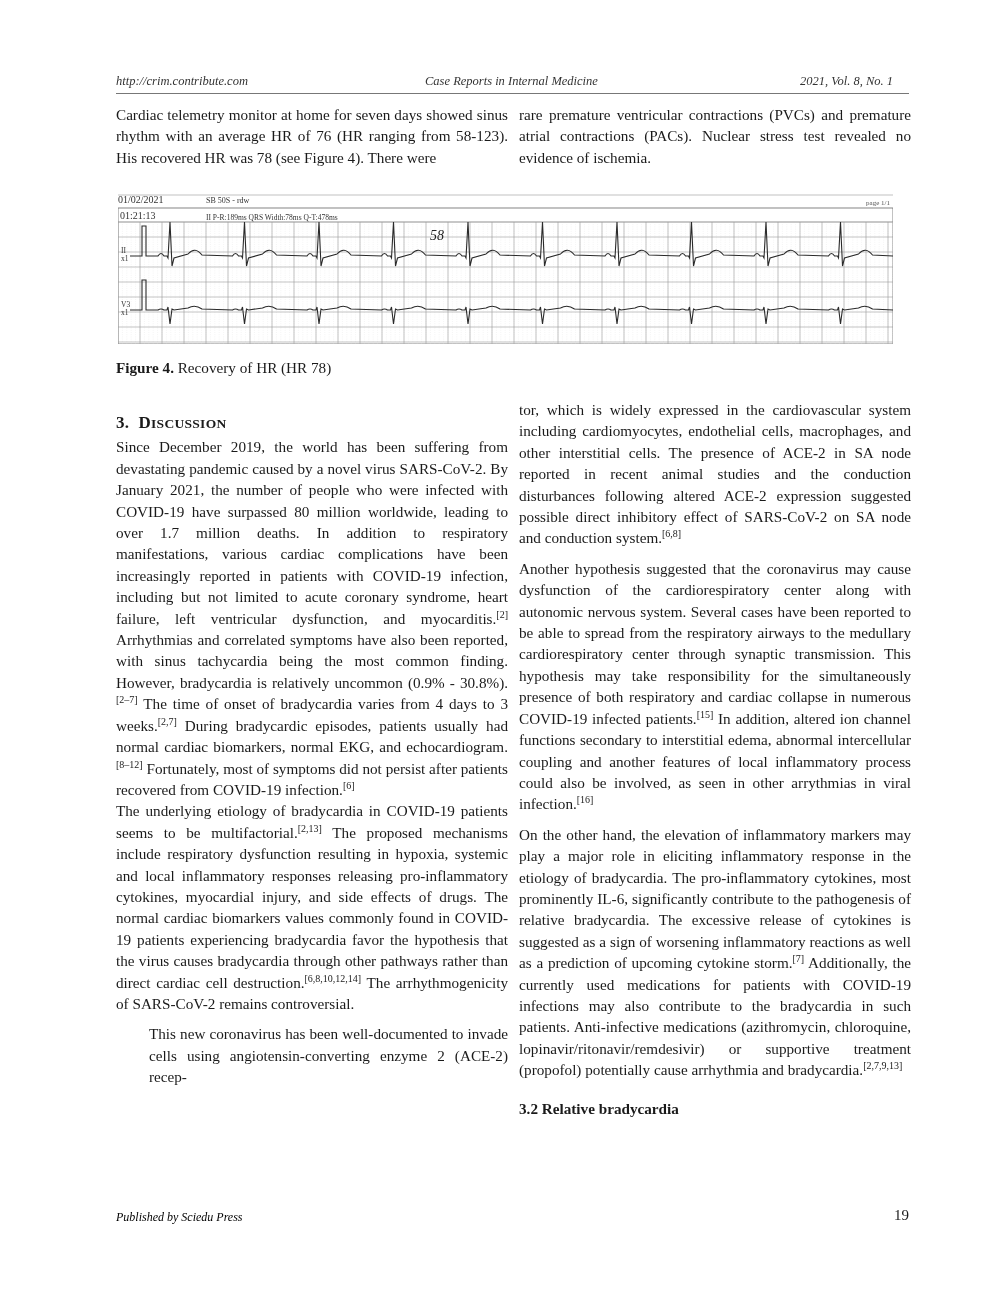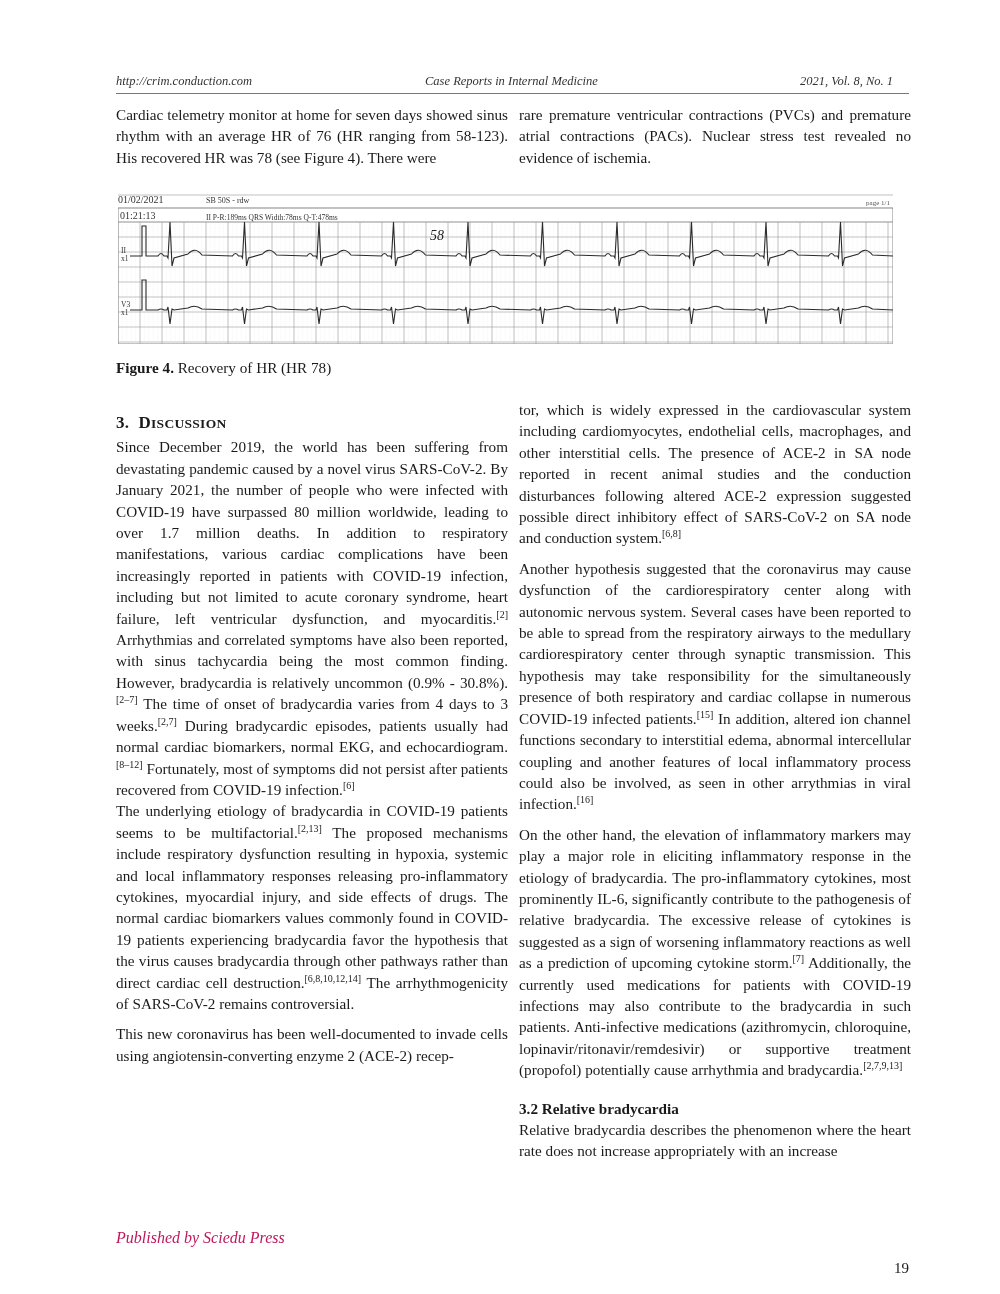--- a/index.html
+++ b/index.html
@@ -22,28 +22,28 @@
   sup { font-size: 10px; line-height: 0; vertical-align: 6px; }
 
   .figure { left: 118px; top: 190px; width: 891px; height: 154px; }
   .fig-caption { left: 116px; top: 359px; font-size: 15.2px; text-align: right; }
   .fig-caption b { font-weight: bold; }
 
   .h-section { font-size: 17px; font-weight: bold; letter-spacing: 0.3px; margin: 0; }
   .h-section .sc { font-size: 13.5px; font-family: Liberation Serif, serif; }
   .h-sub { font-size: 15.2px; font-weight: bold; margin: 0; }
 
-  .footer-left { left: 116px; top: 1210px; font-size: 16px; font-style: italic; color: #be185d; margin-top: 19px; }
-  .footer-right { left: 880px; top: 1260px; width: 29px; text-align: right; font-size: 15px; }
+  .footer-left { left: 116px; top: 1210px; font-size: 12px; font-style: italic; color: #000000; }
+  .footer-right { left: 880px; top: 1207px; width: 29px; text-align: right; font-size: 15px; }
 </style>
 </head>
 <body>
 
 <div class="abs running-header">
-  <span class="rh-left">http://crim.conduction.com</span>
+  <span class="rh-left">http://crim.contribute.com</span>
   <span class="rh-center">Case Reports in Internal Medicine</span>
   <span class="rh-right">2021, Vol. 8, No. 1</span>
 </div>
 <div class="abs rule"></div>
 
 <div class="col col-left" style="top:104px;">
   <p>Cardiac telemetry monitor at home for seven days showed sinus rhythm with an average HR of 76 (HR ranging from 58-123). His recovered HR was 78 (see Figure 4). There were</p>
 </div>
 <div class="col col-right" style="top:104px;">
   <p>rare premature ventricular contractions (PVCs) and premature atrial contractions (PACs). Nuclear stress test revealed no evidence of ischemia.</p>
@@ -304,31 +304,30 @@
   <h2 class="h-section" style="margin-top:13px; margin-bottom:2px;">
     <span>3.</span>&nbsp;
     <span>D</span><span class="sc">ISCUSSION</span>
   </h2>
   <p>
     <span>Since December 2019, the world has been suffering from devastating pandemic caused by a novel virus SARS-CoV-2. By January 2021, the number of people who were infected with COVID-19 have surpassed 80 million worldwide, leading to over 1.7 million deaths. In addition to respiratory manifestations, various cardiac complications have been increasingly reported in patients with COVID-19 infection, including but not limited to acute coronary syndrome, heart failure, left ventricular dysfunction, and myocarditis.</span><sup>[2]</sup><span> Arrhythmias and correlated symptoms have also been reported, with sinus tachycardia being the most common finding. However, bradycardia is relatively uncommon (0.9% - 30.8%).</span><sup>[2–7]</sup><span> The time of onset of bradycardia varies from 4 days to 3 weeks.</span><sup>[2,7]</sup><span> During bradycardic episodes, patients usually had normal cardiac biomarkers, normal EKG, and echocardiogram.</span><sup>[8–12]</sup><span> Fortunately, most of symptoms did not persist after patients recovered from COVID-19 infection.</span><sup>[6]</sup>
   </p>
   <p>
     <span>The underlying etiology of bradycardia in COVID-19 patients seems to be multifactorial.</span><sup>[2,13]</sup><span> The proposed mechanisms include respiratory dysfunction resulting in hypoxia, systemic and local inflammatory responses releasing pro-inflammatory cytokines, myocardial injury, and side effects of drugs. The normal cardiac biomarkers values commonly found in COVID-19 patients experiencing bradycardia favor the hypothesis that the virus causes bradycardia through other pathways rather than direct cardiac cell destruction.</span><sup>[6,8,10,12,14]</sup><span> The arrhythmogenicity of SARS-CoV-2 remains controversial.</span>
   </p>
-  <p style="margin-top:9px;">This new coronavirus has been well-documented to invade cells using angiotensin-converting enzyme 2 (ACE-2) recep-</p>
+  <p style="margin-top:9px;margin-left:33px;">This new coronavirus has been well-documented to invade cells using angiotensin-converting enzyme 2 (ACE-2) recep-</p>
 </div>
 
 <div class="col col-right" style="top:399px;">
   <p>
     <span>tor, which is widely expressed in the cardiovascular system including cardiomyocytes, endothelial cells, macrophages, and other interstitial cells.  The presence of ACE-2 in SA node reported in recent animal studies and the conduction disturbances following altered ACE-2 expression suggested possible direct inhibitory effect of SARS-CoV-2 on SA node and conduction system.</span><sup>[6,8]</sup>
   </p>
   <p style="margin-top:9px;">
     <span>Another hypothesis suggested that the coronavirus may cause dysfunction of the cardiorespiratory center along with autonomic nervous system.  Several cases have been reported to be able to spread from the respiratory airways to the medullary cardiorespiratory center through synaptic transmission.  This hypothesis may take responsibility for the simultaneously presence of both respiratory and cardiac collapse in numerous COVID-19 infected patients.</span><sup>[15]</sup><span> In addition, altered ion channel functions secondary to interstitial edema, abnormal intercellular coupling and another features of local inflammatory process could also be involved, as seen in other arrythmias in viral infection.</span><sup>[16]</sup>
   </p>
   <p style="margin-top:9px;">
     <span>On the other hand, the elevation of inflammatory markers may play a major role in eliciting inflammatory response in the etiology of bradycardia. The pro-inflammatory cytokines, most prominently IL-6, significantly contribute to the pathogenesis of relative bradycardia.  The excessive release of cytokines is suggested as a sign of worsening inflammatory reactions as well as a prediction of upcoming cytokine storm.</span><sup>[7]</sup><span>  Additionally, the currently used medications for patients with COVID-19 infections may also contribute to the bradycardia in such patients.  Anti-infective medications (azithromycin, chloroquine, lopinavir/ritonavir/remdesivir) or supportive treatment (propofol) potentially cause arrhythmia and bradycardia.</span><sup>[2,7,9,13]</sup>
   </p>
   <h3 class="h-sub" style="margin-top:17px;">3.2  Relative bradycardia</h3>
-  <p>Relative bradycardia describes the phenomenon where the heart rate does not increase appropriately with an increase</p>
 </div>
 
 <div class="abs footer-left">Published by Sciedu Press</div>
 <div class="abs footer-right">19</div>
 
 </body></html>

